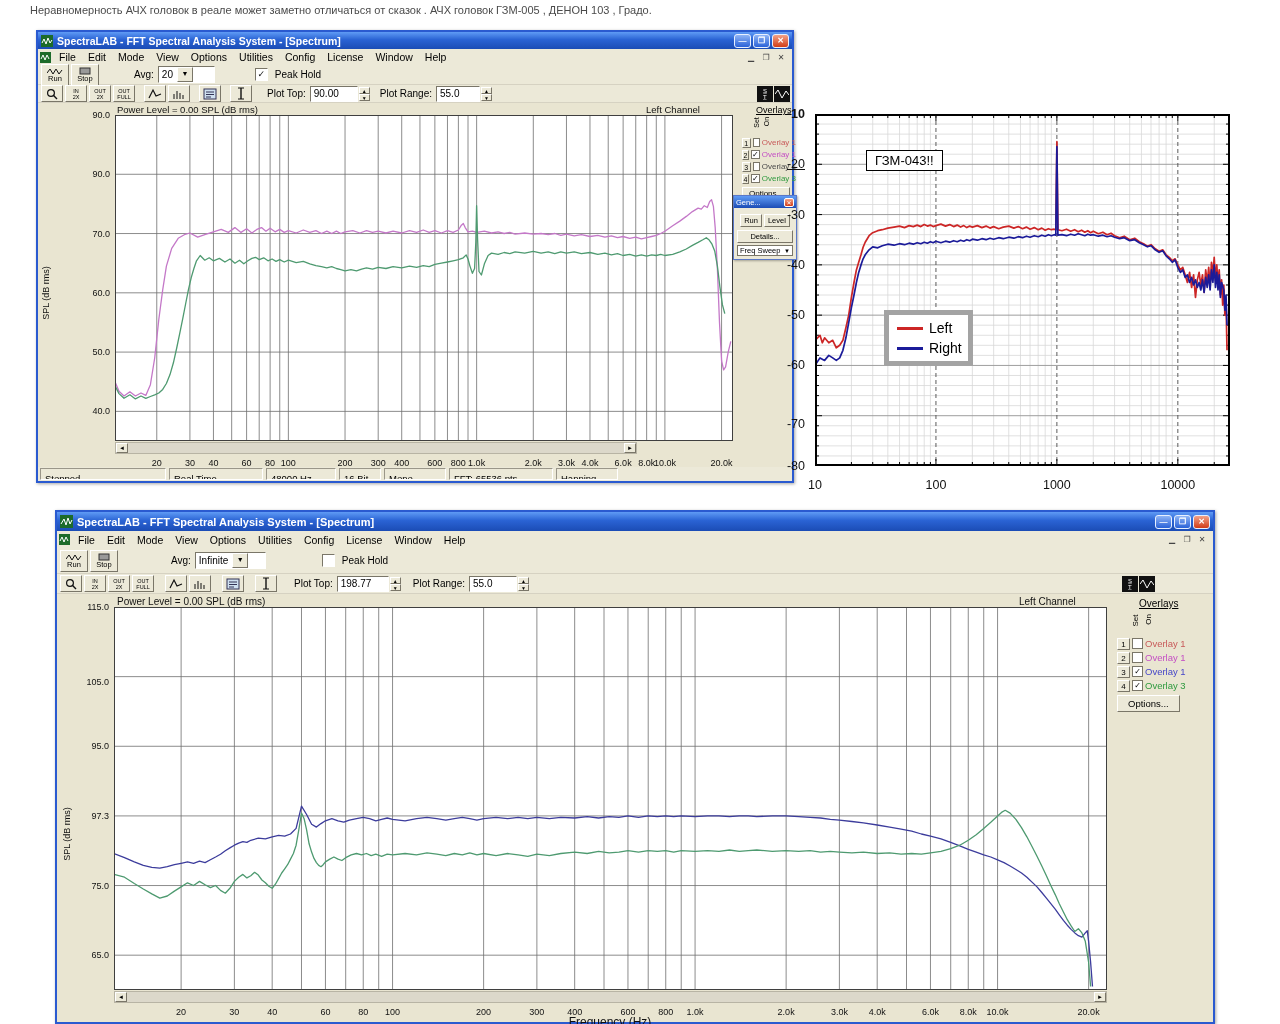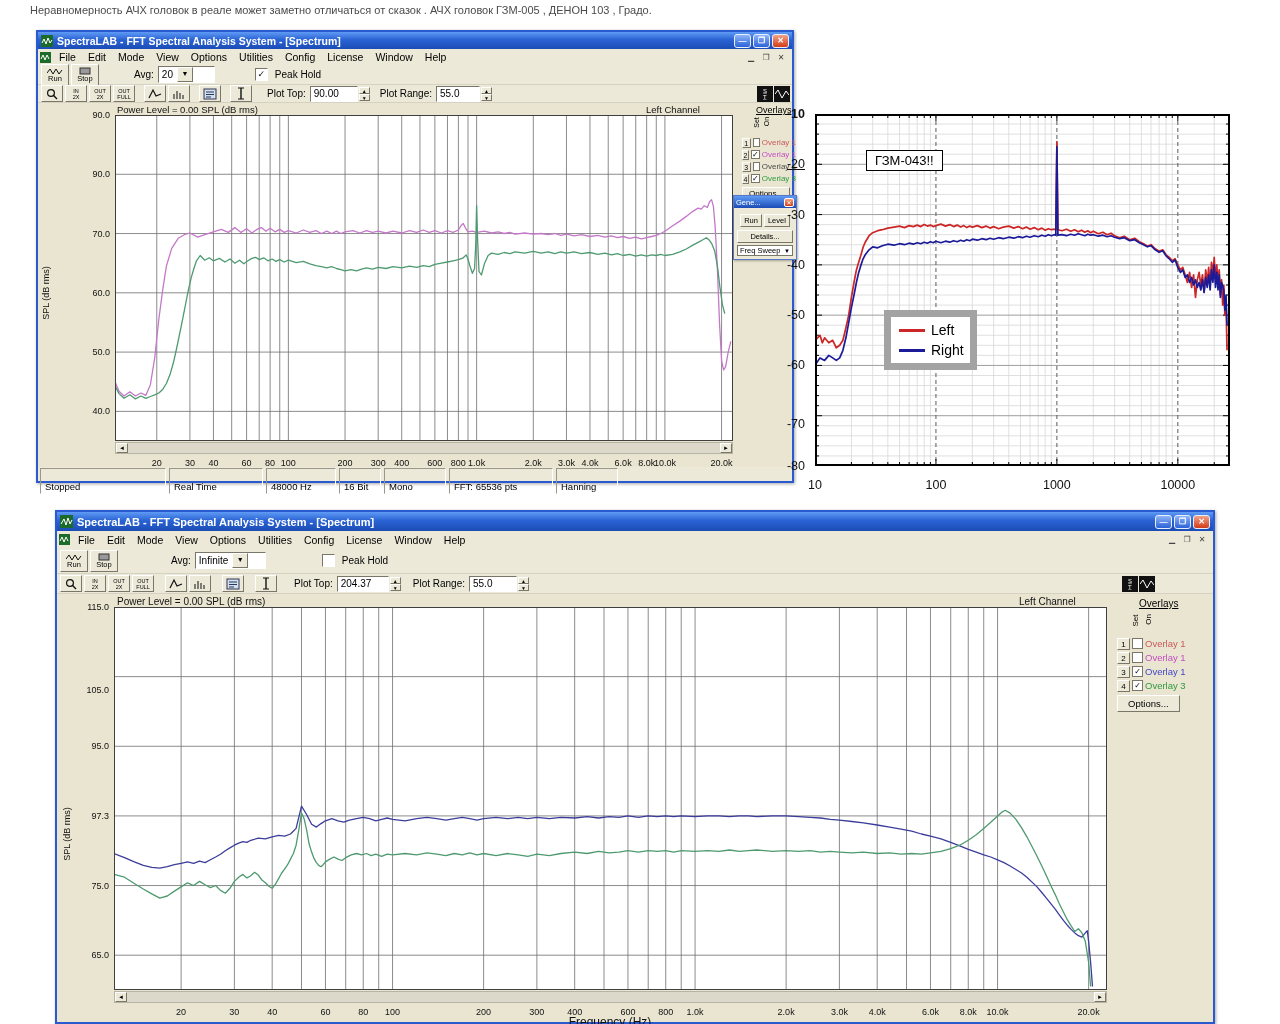--- a/index.html
+++ b/index.html
@@ -37,21 +37,21 @@
   .cb{width:11px;height:11px;background:#fff;border:1px solid;border-color:#7a7668 #fff #fff #7a7668;
       font-size:9px;line-height:10px;text-align:center;margin:0 3px;color:#111}
   .numbox{background:#fff;border:1px solid;border-color:#7a7668 #fff #fff #7a7668;height:14px;
       font-size:10px;padding:0 3px;display:inline-flex;align-items:center}
   .spin{display:inline-flex;flex-direction:column;margin-left:1px}
   .spin span{width:11px;height:7px;font-size:5px;line-height:6px;text-align:center;background:#ece9d8;
       border:1px solid;border-color:#fff #7a7668 #7a7668 #fff;box-sizing:border-box}
   .client{position:absolute;left:0;right:0;background:#e9e5d1}
   .statusbar{position:absolute;left:0;right:0;bottom:0;height:14px;background:#ece9d8;display:flex;
       padding:1px 2px;box-sizing:border-box}
-  .sseg{border:1px solid;border-color:#9a9689 #fff #fff #9a9689;margin-right:3px;padding:12px 4px;
+  .sseg{border:1px solid;border-color:#9a9689 #fff #fff #9a9689;margin-right:3px;padding:4px 4px;
       font-size:9.5px;line-height:11px;overflow:hidden;white-space:nowrap;box-sizing:border-box}
   .pl-header{position:absolute;font-size:9.5px;color:#111;white-space:nowrap}
   .vlab{position:absolute;font-size:9px;color:#111;transform:rotate(-90deg);white-space:nowrap;
       width:64px;text-align:center}
   .freq-label{position:absolute;font-size:12px;color:#111;transform:translateX(-50%);white-space:nowrap}
 
   
   .mount{position:absolute}
   .mount svg{position:absolute;left:0;top:0;display:block}
   .mount .ytickL{position:absolute;transform:translate(-100%,-50%);padding-right:5px;font-size:9px;
@@ -83,21 +83,21 @@
       display:flex;align-items:center;padding:0 2px;gap:2px}
   .gene-x{margin-left:auto;width:10px;height:9px;background:linear-gradient(#f2a288,#d23c17);color:#fff;
       font-size:6px;text-align:center;line-height:9px;border-radius:2px;border:1px solid #fff;box-sizing:border-box}
   .gene-btn{background:#ece9d8;border:1px solid;border-color:#fff #7a7668 #7a7668 #fff;font-size:7.5px;
       padding:1px 3px;margin:1px;display:inline-block}
   .gene-combo{background:#fff;border:1px solid #7a7668;font-size:7.5px;margin:2px;padding:0 2px;
       display:flex;justify-content:space-between;align-items:center}
 
   
   .anno{position:absolute;background:#fff;border:1px solid #000;font-size:13px;padding:2px 8px;z-index:5;white-space:nowrap}
-  .legend{position:absolute;background:#fff;border:7px solid #a3a3a3;z-index:5;padding:3px 6px 3px 8px;font-size:14px}
+  .legend{position:absolute;background:#fff;border:5px solid #a3a3a3;z-index:5;padding:3px 6px 3px 8px;font-size:14px}
   .lrow{display:flex;align-items:center;gap:6px;height:20px}
   .lswatch{display:inline-block;width:26px;height:3px}
 
   .sticon{width:16px;height:16px;background:#111;color:#fff;font-size:6px;display:flex;align-items:center;
       justify-content:center;margin-left:1px}
   .icontxt{font-size:5.5px;line-height:6px;text-align:center;white-space:pre-line}
 </style>
 </head>
 <body>
 
@@ -229,21 +229,21 @@
         <svg width="14" height="10">
             <polyline points="0,5 3,1 7,9 11,2 14,6" fill="none" stroke="#fff" stroke-width="1"></polyline>
           </svg>
       </span>
     </span>
   </div>
   <div class="client" style="top:71px;bottom:14px">
     <div class="pl-header" style="left:79px;top:1px">Power Level = 0.00 SPL (dB rms)</div>
     <div class="pl-header" style="left:608px;top:1px">Left Channel</div>
     <div class="vlab" style="left:-24px;top:185px">SPL (dB rms)</div>
-    <div class="mount" id="m1" style="left:77px;top:12px;width:618px;height:326px">
+    <div class="mount" id="m1" style="left:77px;top:12px;width:522px;height:326px">
         <svg width="618" height="326" viewBox="0 0 618 326">
           <rect x="0" y="0" width="618" height="326" fill="#ffffff"></rect>
           <line x1="41.76712302632164" y1="0" x2="41.76712302632164" y2="326" stroke="#6f6f6f" stroke-width="0.8"></line>
           <line x1="74.91955365104785" y1="0" x2="74.91955365104785" y2="326" stroke="#6f6f6f" stroke-width="0.8"></line>
           <line x1="98.4415775150369" y1="0" x2="98.4415775150369" y2="326" stroke="#6f6f6f" stroke-width="0.8"></line>
           <line x1="116.68667667736949" y1="0" x2="116.68667667736949" y2="326" stroke="#6f6f6f" stroke-width="0.8"></line>
           <line x1="131.5940081397631" y1="0" x2="131.5940081397631" y2="326" stroke="#6f6f6f" stroke-width="0.8"></line>
           <line x1="144.19797730143083" y1="0" x2="144.19797730143083" y2="326" stroke="#6f6f6f" stroke-width="0.8"></line>
           <line x1="155.11603200375214" y1="0" x2="155.11603200375214" y2="326" stroke="#6f6f6f" stroke-width="0.8"></line>
           <line x1="164.74643876448928" y1="0" x2="164.74643876448928" y2="326" stroke="#6f6f6f" stroke-width="0.8"></line>
@@ -690,21 +690,21 @@
         </svg>
     </span>
     <span class="tbtn sq" style="margin-left:10px">
       <svg width="10" height="13">
           <line x1="5" y1="1" x2="5" y2="12" stroke="#111" stroke-width="1.4"></line>
           <line x1="2" y1="1" x2="8" y2="1" stroke="#111"></line>
           <line x1="2" y1="12" x2="8" y2="12" stroke="#111"></line>
         </svg>
     </span>
     <span class="lbl" style="margin-left:16px">Plot Top:</span>
-    <span class="numbox" style="width:44px">204.37</span>
+    <span class="numbox" style="width:44px">198.77</span>
     <span class="spin">
         <span>▲</span>
         <span>▼</span>
       </span>
     <span class="lbl" style="margin-left:12px">Plot Range:</span>
     <span class="numbox" style="width:40px">55.0</span>
     <span class="spin">
         <span>▲</span>
         <span>▼</span>
       </span>
@@ -760,21 +760,21 @@
           <line x1="0" y1="348.1818181818182" x2="993" y2="348.1818181818182" stroke="#6f6f6f" stroke-width="0.8"></line>
           <polyline points="0.0,246.5 10.5,250.7 20.3,254.9 29.3,258.4 37.8,260.4 45.8,261.1 53.3,259.7 60.4,257.7 67.1,256.3 73.5,254.9 79.6,256.3 85.5,254.2 91.1,255.6 96.4,252.8 101.6,250.0 106.5,247.2 111.3,243.7 115.9,240.9 120.4,238.2 124.7,236.1 128.9,234.7 132.9,235.4 136.8,233.3 144.3,231.2 151.4,231.9 158.2,229.8 164.6,228.4 170.7,229.1 176.5,227.0 182.1,221.4 187.5,199.2 192.6,207.5 197.6,217.3 202.4,220.1 207.0,216.6 211.4,213.8 217.9,211.7 224.0,213.8 229.8,215.2 235.4,213.1 242.5,211.7 249.2,210.3 255.6,211.7 261.8,213.8 267.6,212.4 273.2,211.0 278.6,212.4 291.1,213.8 302.5,211.7 313.0,210.3 322.8,211.7 331.8,213.1 340.3,211.7 348.3,210.3 355.8,211.7 362.9,213.1 369.6,211.7 382.1,210.3 393.6,211.7 404.1,210.3 413.8,211.7 422.9,210.3 435.4,211.7 446.8,210.3 460.7,211.0 473.2,209.6 484.6,211.0 495.2,209.6 504.9,210.3 514.0,208.9 524.5,210.3 534.2,208.9 543.3,209.6 551.7,208.9 559.7,209.6 567.2,208.9 581.1,209.6 593.6,208.9 605.0,208.9 615.5,209.6 625.3,208.9 634.3,208.9 642.8,209.6 658.3,208.9 672.1,208.9 684.7,209.6 696.1,210.3 706.6,211.0 716.3,212.4 725.4,213.1 737.9,214.5 749.4,215.9 763.2,218.0 775.7,220.1 787.1,222.1 797.7,224.2 807.4,227.0 816.5,229.1 827.0,231.9 836.7,235.4 845.8,238.9 854.3,242.3 862.2,245.1 869.7,247.9 876.8,250.0 883.6,252.8 890.0,255.6 896.1,259.0 901.9,262.5 907.5,266.0 912.9,270.2 918.0,275.1 923.0,279.9 927.8,285.5 932.4,291.1 936.8,296.7 941.2,302.2 945.3,307.8 949.4,313.4 953.3,318.2 957.1,322.4 960.8,325.9 964.4,328.7 967.9,330.1 971.3,325.9 973.3,323.8 974.6,334.3 976.6,355.1 978.5,379.5" fill="none" stroke="#3c3c9c" stroke-width="1.3" stroke-linejoin="round"></polyline>
           <polyline points="0.0,267.4 10.5,270.2 20.3,276.5 29.3,282.0 37.8,286.9 45.8,291.1 53.3,289.0 60.4,284.1 67.1,279.9 73.5,275.8 79.6,278.5 85.5,274.4 91.1,277.8 96.4,280.6 101.6,278.5 106.5,283.4 111.3,286.2 115.9,281.3 120.4,274.4 124.7,270.2 128.9,267.4 132.9,270.9 136.8,268.8 140.6,265.3 144.3,268.1 147.9,273.0 151.4,275.8 154.8,279.2 158.2,281.3 161.4,277.2 164.6,271.6 167.7,266.0 170.7,261.8 173.6,257.7 176.5,252.1 179.4,246.5 182.1,238.2 184.8,222.8 187.5,206.1 190.1,211.7 192.6,222.8 195.1,236.8 197.6,245.1 200.0,251.4 202.4,255.6 204.7,258.4 207.0,259.7 209.2,257.7 211.4,254.9 215.8,252.1 219.9,250.0 224.0,252.1 227.9,253.5 231.7,250.7 237.2,247.9 242.5,246.5 247.6,247.9 252.5,246.5 257.2,248.6 261.8,247.2 267.6,249.3 273.2,247.2 278.6,247.9 291.1,246.5 302.5,247.9 313.0,245.8 322.8,247.2 331.8,248.6 340.3,246.5 348.3,247.9 355.8,245.8 362.9,247.9 369.6,246.5 382.1,248.6 393.6,246.5 404.1,247.9 413.8,249.3 422.9,247.2 435.4,248.6 446.8,246.5 460.7,245.1 473.2,246.5 484.6,244.4 495.2,245.8 504.9,245.1 514.0,243.7 524.5,245.1 534.2,243.7 543.3,244.4 551.7,243.7 559.7,245.1 567.2,243.7 581.1,244.4 593.6,243.7 605.0,244.4 615.5,243.0 625.3,244.4 634.3,243.7 642.8,243.0 658.3,244.4 672.1,243.7 684.7,244.4 696.1,243.7 706.6,245.1 716.3,244.4 725.4,245.1 737.9,245.8 749.4,245.1 763.2,246.5 775.7,245.8 787.1,247.2 797.7,246.5 807.4,247.2 816.5,245.8 827.0,244.4 836.7,241.6 845.8,238.2 854.3,233.3 862.2,227.7 869.7,221.4 876.8,215.2 883.6,208.9 887.5,205.4 891.2,203.3 896.1,206.1 901.9,212.4 907.5,220.7 912.9,229.8 918.0,239.5 923.0,249.3 927.8,259.0 932.4,268.8 936.8,278.5 941.2,287.6 945.3,296.7 949.4,305.0 953.3,312.7 957.1,318.9 960.8,324.5 964.4,321.7 967.9,325.9 971.3,334.3 974.6,355.1 976.6,379.5" fill="none" stroke="#4e9a70" stroke-width="1.3" stroke-linejoin="round"></polyline>
           <rect x="0.5" y="0.5" width="992" height="382" fill="none" stroke="#3f3f3f" stroke-width="1"></rect>
         </svg>
       <div class="plot-scroll" style="top:384px">
         <span class="sarrow">◄</span>
         <span class="sarrow">►</span>
       </div>
     <span class="ytickL" style="left: 0px; top: 0px;">115.0</span>
-        <span class="ytickL" style="left: 0px; top: 83px;">105.0</span>
+        <span class="ytickL" style="left: 0px; top: 75px;">105.0</span>
         <span class="ytickL" style="left: 0px; top: 139.273px;">95.0</span>
         <span class="ytickL" style="left: 0px; top: 208.909px;">97.3</span>
         <span class="ytickL" style="left: 0px; top: 278.545px;">75.0</span>
         <span class="ytickL" style="left: 0px; top: 348.182px;">65.0</span>
         <span class="xtickL" style="left: 67.1113px; top: 400px;">20</span>
         <span class="xtickL" style="left: 120.38px; top: 400px;">30</span>
         <span class="xtickL" style="left: 158.176px; top: 400px;">40</span>
         <span class="xtickL" style="left: 211.445px; top: 400px;">60</span>
         <span class="xtickL" style="left: 249.24px; top: 400px;">80</span>
         <span class="xtickL" style="left: 278.556px; top: 400px;">100</span>

